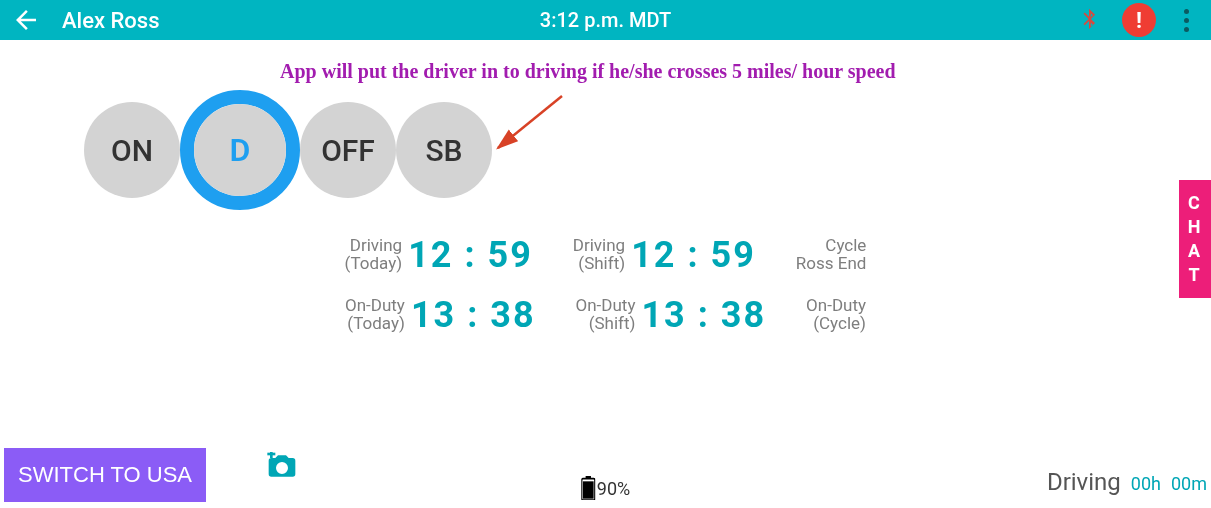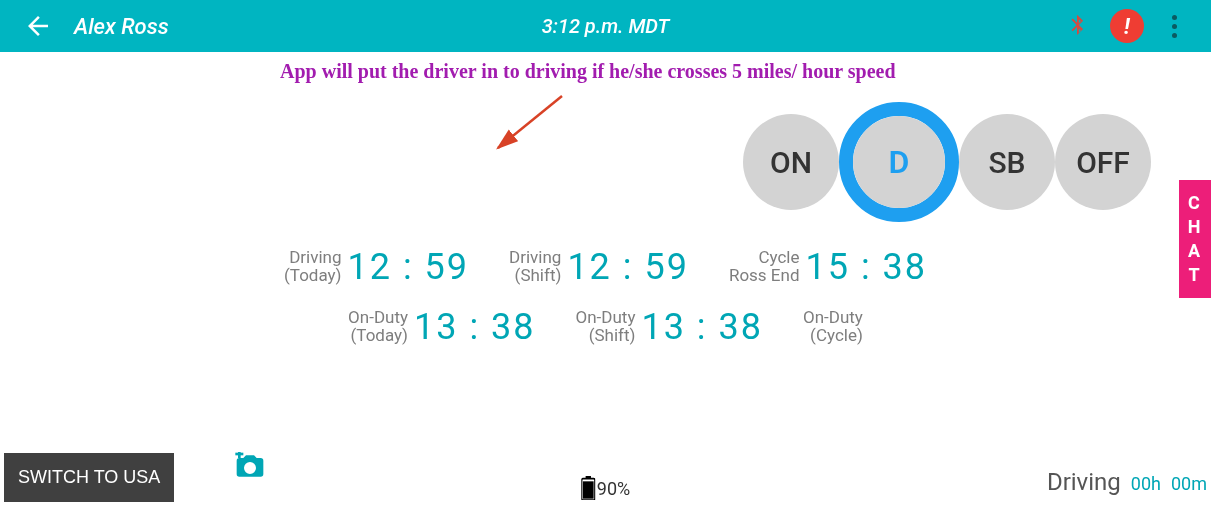--- a/index.html
+++ b/index.html
@@ -8,27 +8,26 @@
     background: #ffffff;
     width: 1211px;
     height: 508px;
     position: relative;
     overflow: hidden;
   }
 
   
   .topbar {
     background: #00b5c1;
-    height: 52px;
+    height: 40px;
     display: flex;
     align-items: center;
-    padding: 0 16px;
+    padding: 0 4px;
     color: #fff;
     position: relative;
-    font-style: italic;
   }
   .back-arrow { width: 44px; display:flex; align-items:center; justify-content:center; cursor:pointer;}
   .back-arrow svg { fill: #fff; }
   .driver-name { font-size: 22px; font-weight: 500; margin-left: 14px; }
   .clock { position:absolute; left:50%; transform:translateX(-50%); font-size:20px; font-weight:500;}
   .top-icons { margin-left:auto; display:flex; align-items:center; gap:22px; padding-right:12px;}
   .bt-icon svg { fill: #d9534f; }
   .alert-circle {
     width:34px; height:34px; border-radius:50%;
     background:#ef3d33; color:#fff; display:flex; align-items:center; justify-content:center;
@@ -51,23 +50,24 @@
   .arrow {
     position:absolute;
     top:92px; left:492px;
     pointer-events:none;
   }
 
   
   .status-row {
     margin-top:50px;
     display:flex;
-    justify-content:flex-end;
+    justify-content:flex-start;
     align-items:center;
     padding: 0 60px;
+    margin-left: 24px;
   }
   .status-btn {
     width:96px; height:96px; border-radius:50%;
     background:#d3d3d3;
     display:flex; align-items:center; justify-content:center;
     font-size:30px; font-weight:500; color:#333;
     cursor:pointer;
   }
   .status-wrap { position:relative; display:flex; align-items:center; justify-content:center;}
   .status-ring {
@@ -82,31 +82,31 @@
   .times {
     margin-top:24px;
     display:flex; flex-direction:column; align-items:center; gap:18px;
   }
   .times-row { display:flex; gap:40px; }
   .time-block { display:flex; align-items:center; gap:6px;}
   .time-label {
     color:#7e7e7e; font-size:17px; text-align:right; line-height:1.05;
   }
   .time-value {
-    color:#00a6b5; font-size:36px; font-weight:400; letter-spacing:2px;
+    color:#00a6b5; font-size:36px; font-weight:700; letter-spacing:2px;
   }
 
   
   .bottom {
     position:absolute; bottom:0; left:0; right:0;
     height:64px; display:flex; align-items:flex-end; padding:0 4px 6px 4px;
   }
   .switch-btn {
-    background:#404040; color:#fff;
-    padding:14px 14px; font-size:18px; font-weight:500;
+    background:#8b5cf6; color:#fff;
+    padding:14px 14px; font-size:22px; font-weight:500;
     border:none; cursor:pointer;
   }
   .camera-icon { margin-left:60px; margin-bottom:18px; color:#00a6b5; cursor:pointer;}
   .battery {
     position:absolute; left:50%; transform:translateX(-50%);
     bottom:8px; display:flex; align-items:center; gap:2px;
     font-size:18px; color:#333;
   }
   .driving-status {
     margin-left:auto; margin-bottom:6px;
@@ -164,22 +164,22 @@
   <line x1="70" y1="4" x2="6" y2="56" stroke="#d84226" stroke-width="2.5" marker-end="url(#ah)"></line>
 </svg>
 
 <div class="status-row">
   <div class="status-btn">ON</div>
   <div class="status-wrap">
     <div class="status-ring">
       <div class="status-btn d-active">D</div>
     </div>
   </div>
+  <div class="status-btn">OFF</div>
   <div class="status-btn">SB</div>
-  <div class="status-btn">OFF</div>
 </div>
 
 <div class="times">
   <div class="times-row">
     <div class="time-block">
       <div class="time-label">
         <div>Driving</div>
         <div>(Today)</div>
       </div>
       <div class="time-value">12 : 59</div>
@@ -189,21 +189,20 @@
         <div>Driving</div>
         <div>(Shift)</div>
       </div>
       <div class="time-value">12 : 59</div>
     </div>
     <div class="time-block">
       <div class="time-label">
         <div>Cycle</div>
         <div>Ross End</div>
       </div>
-      <div class="time-value">15 : 38</div>
     </div>
   </div>
   <div class="times-row">
     <div class="time-block">
       <div class="time-label">
         <div>On-Duty</div>
         <div>(Today)</div>
       </div>
       <div class="time-value">13 : 38</div>
     </div>

